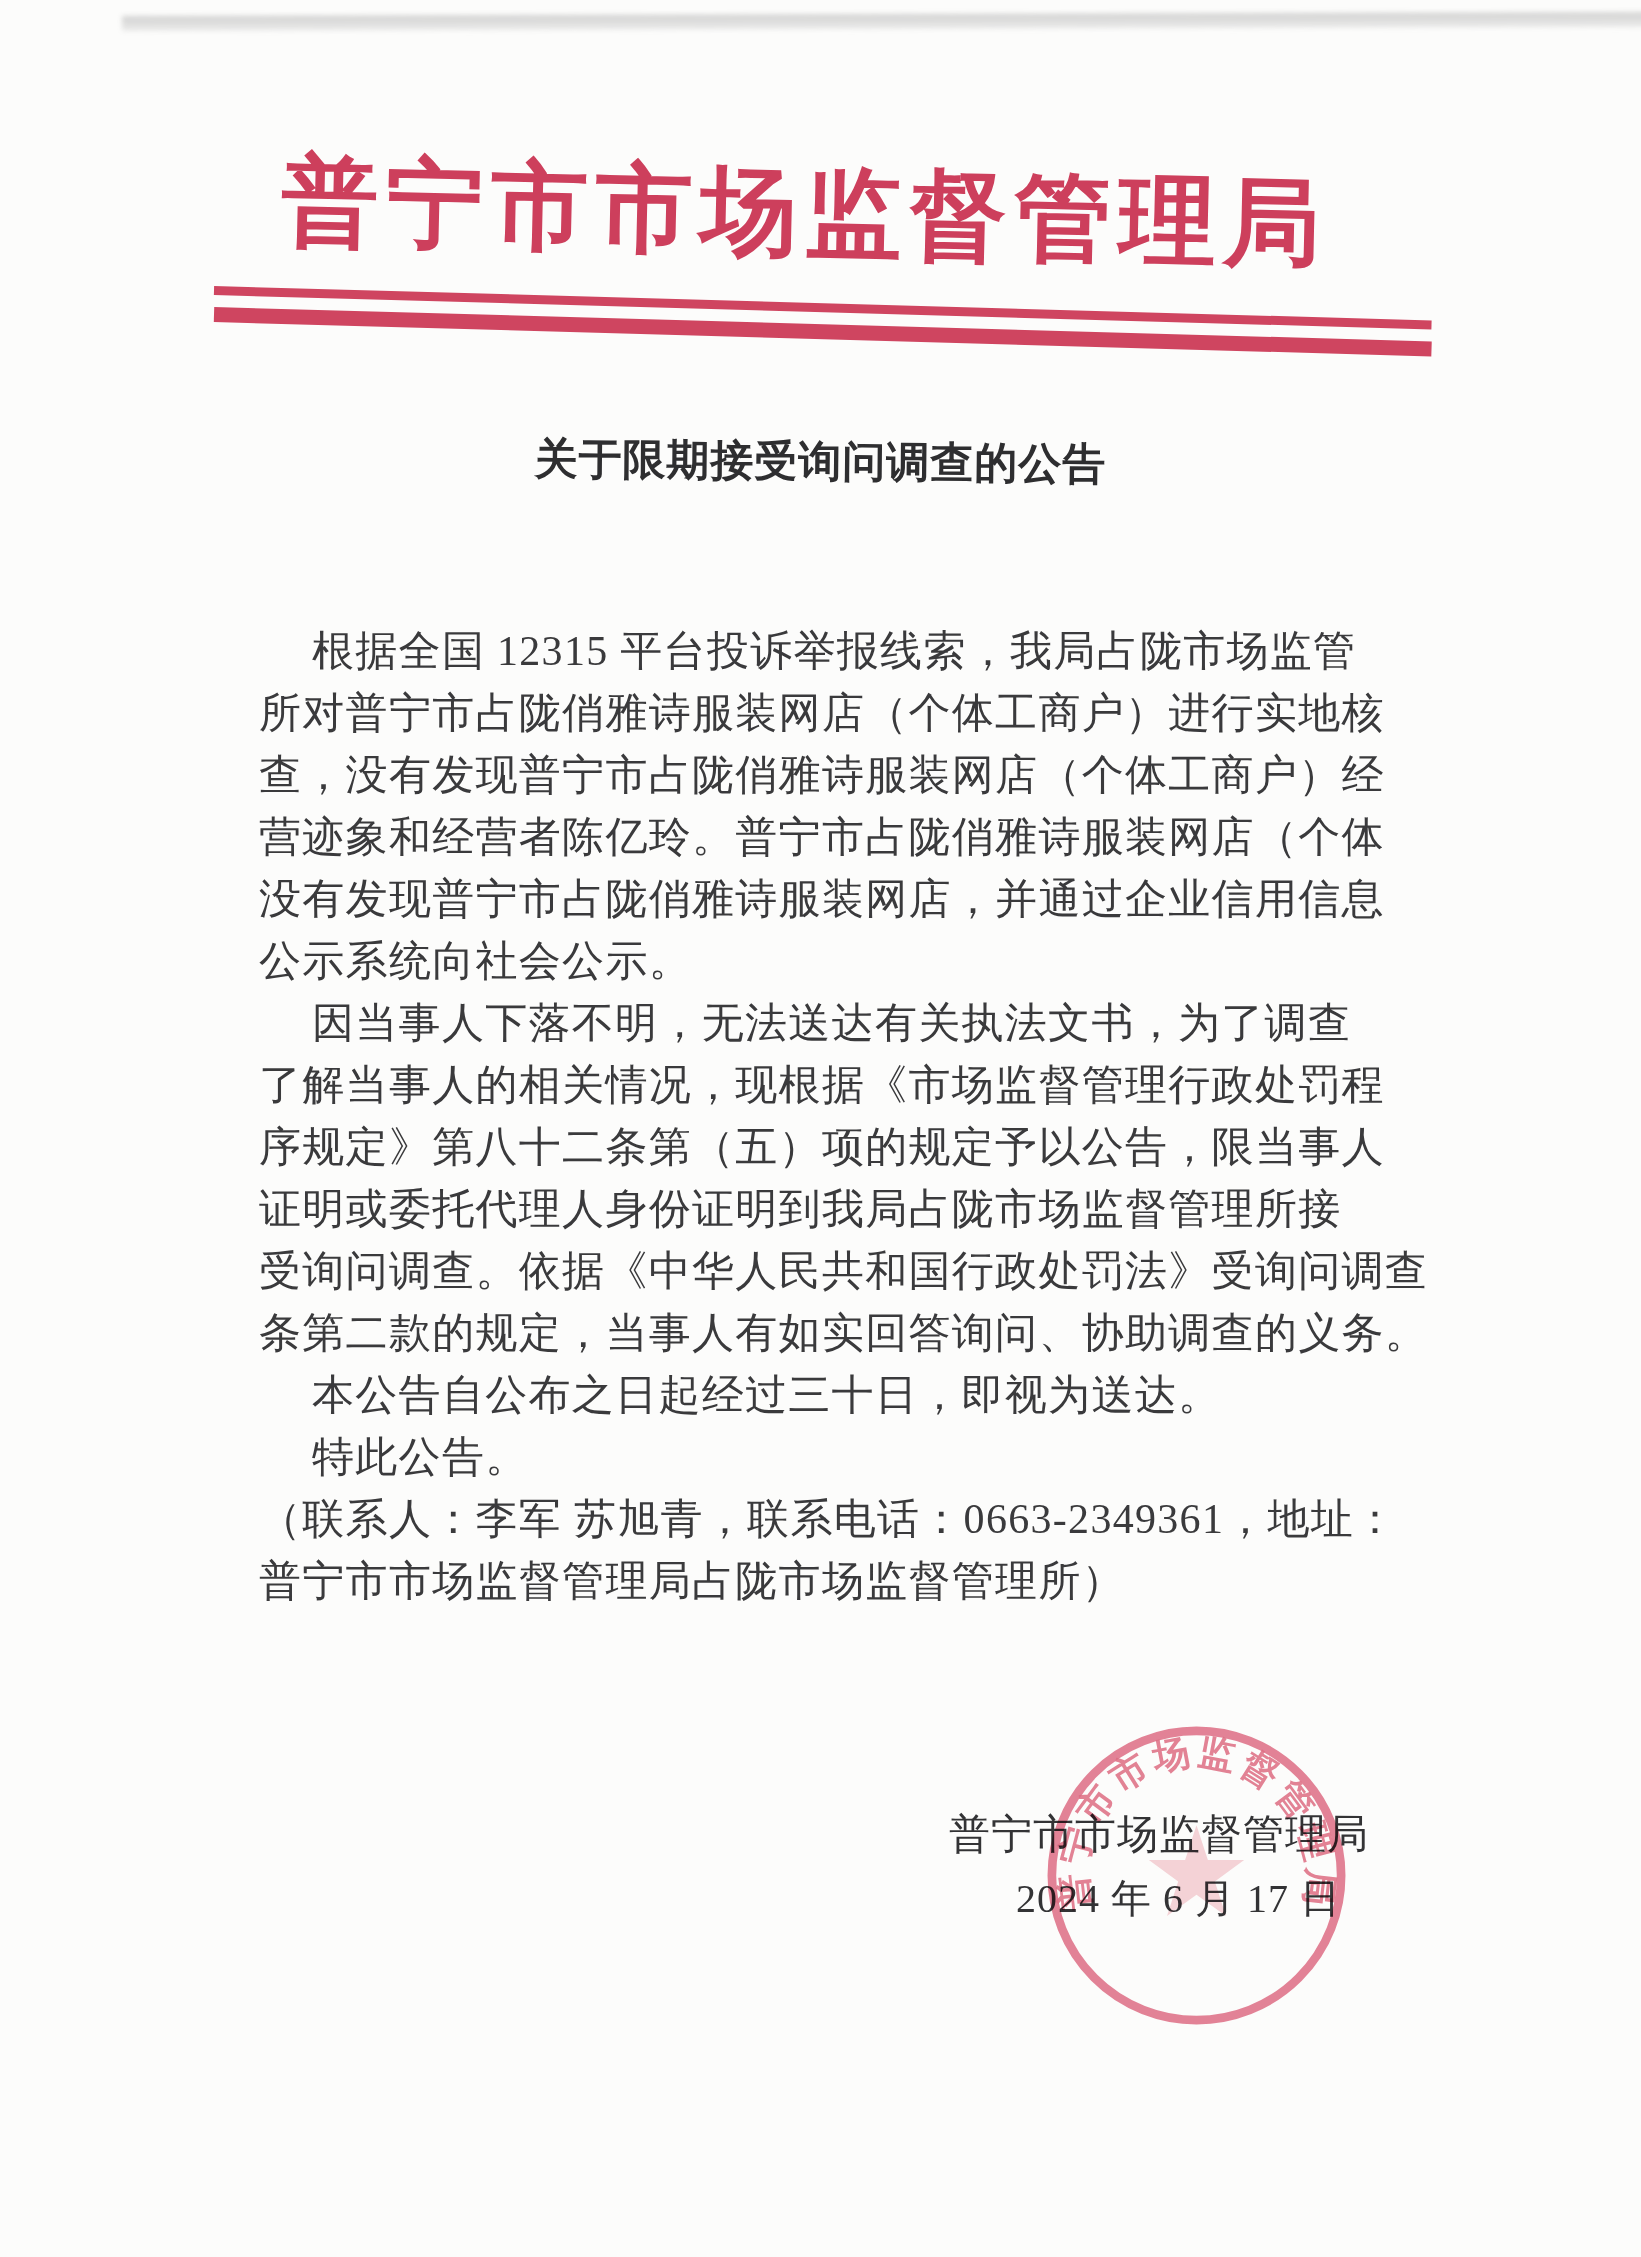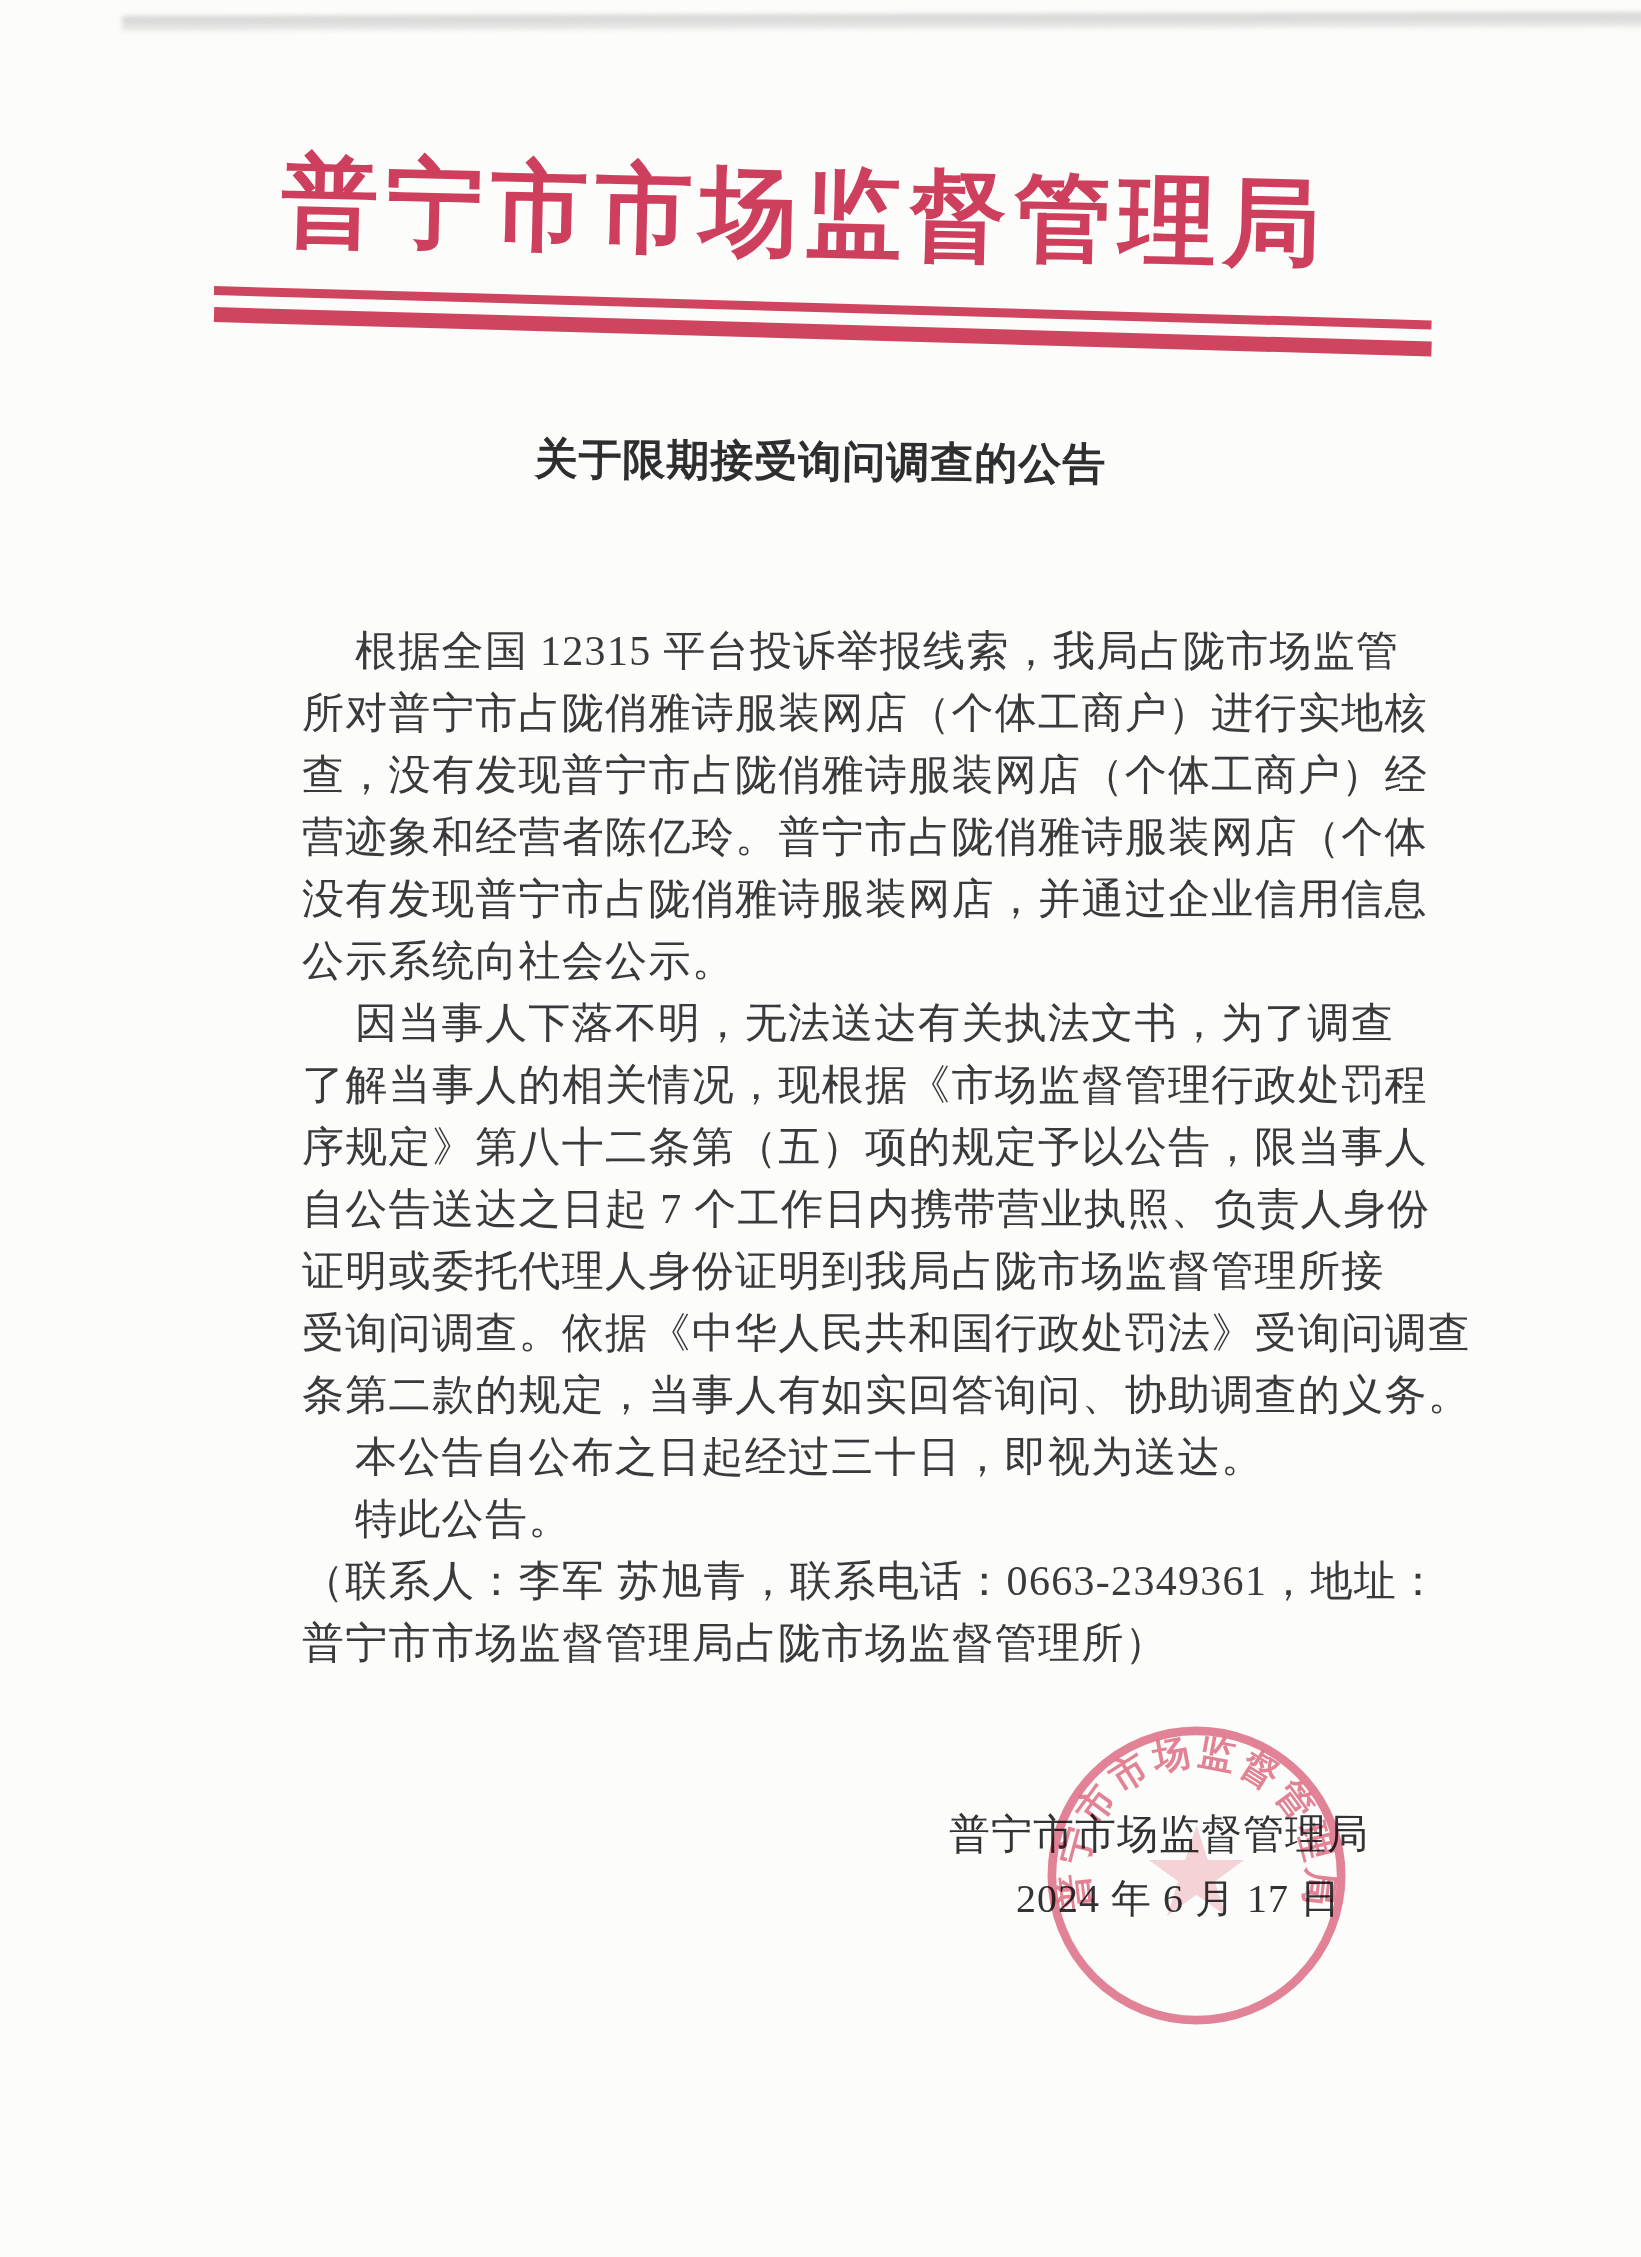--- a/index.html
+++ b/index.html
@@ -33,21 +33,21 @@
     position:absolute;left:0;right:0;top:433px;
     text-align:center;font-size:43px;font-weight:bold;letter-spacing:1px;
     color:#2e2e30;
     transform:rotate(.55deg);
   }
   .body-col{
     position:absolute;left:259px;top:620px;width:1188px;
     font-size:42px;line-height:62px;letter-spacing:1.3px;
     color:#3a3a3c;
   }
-  .line{white-space:nowrap;height:62px;margin-left:43px;}
+  .line{white-space:nowrap;height:62px;}
   .line.indent{padding-left:53px;}
   .signature{
     position:absolute;right:272px;top:1807px;
     font-size:41px;letter-spacing:1px;color:#333335;
     white-space:nowrap;text-align:right;
   }
   .issue-date{
     position:absolute;right:300px;top:1871px;
     font-size:40px;letter-spacing:1px;color:#333335;
     white-space:nowrap;text-align:right;
@@ -105,23 +105,20 @@
         </div>
 
         <div class="line">
           <span>了解当事人的相关情况，现根据《市场监督管理行政处罚程</span>
         </div>
 
         <div class="line">
           <span>序规定》第八十二条第（五）项的规定予以公告，限当事人</span>
         </div>
 
-        <div class="line">
-          <span>自公告送达之日起 7 个工作日内携带营业执照、负责人身份</span>
-        </div>
 
         <div class="line">
           <span>证明或委托代理人身份证明到我局占陇市场监督管理所接</span>
         </div>
 
         <div class="line">
           <span>受询问调查。依据《中华人民共和国行政处罚法》受询问调查</span>
         </div>
 
         <div class="line">

